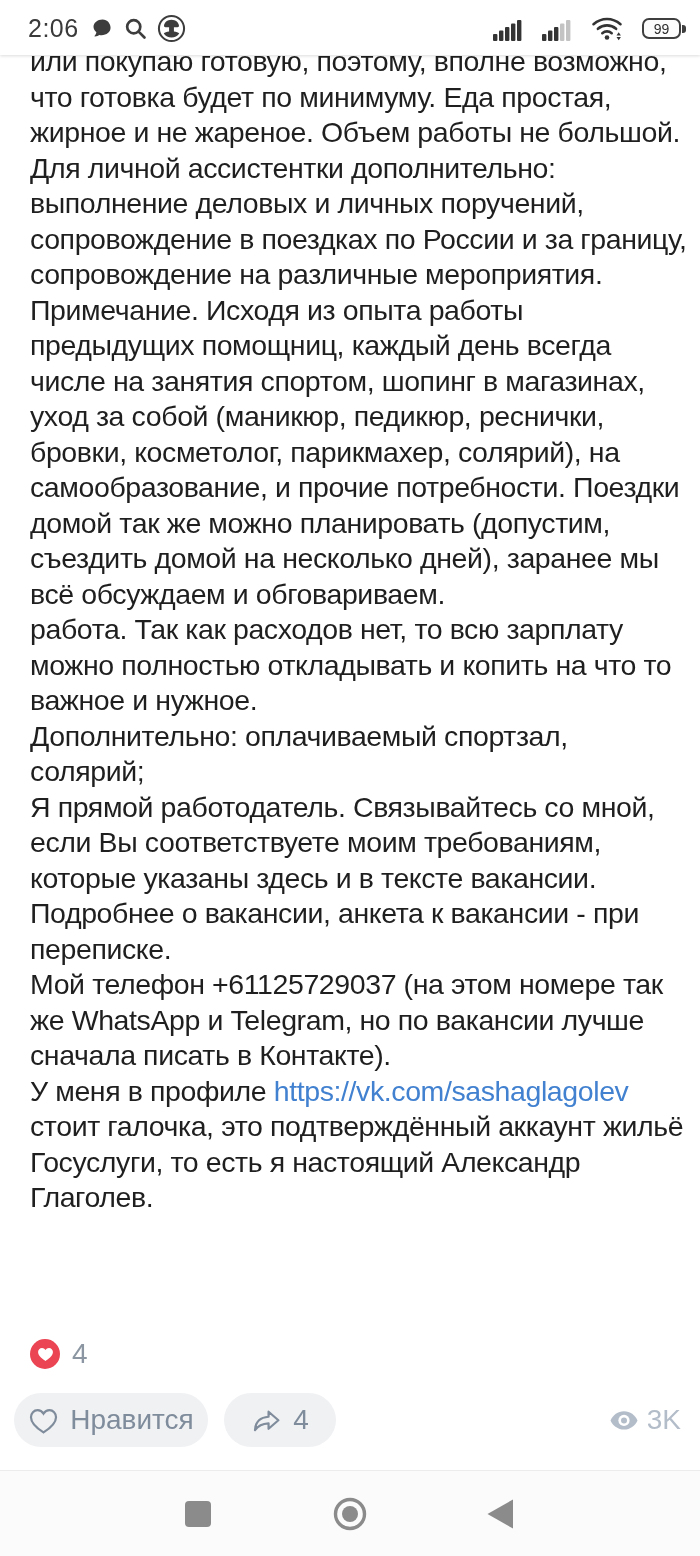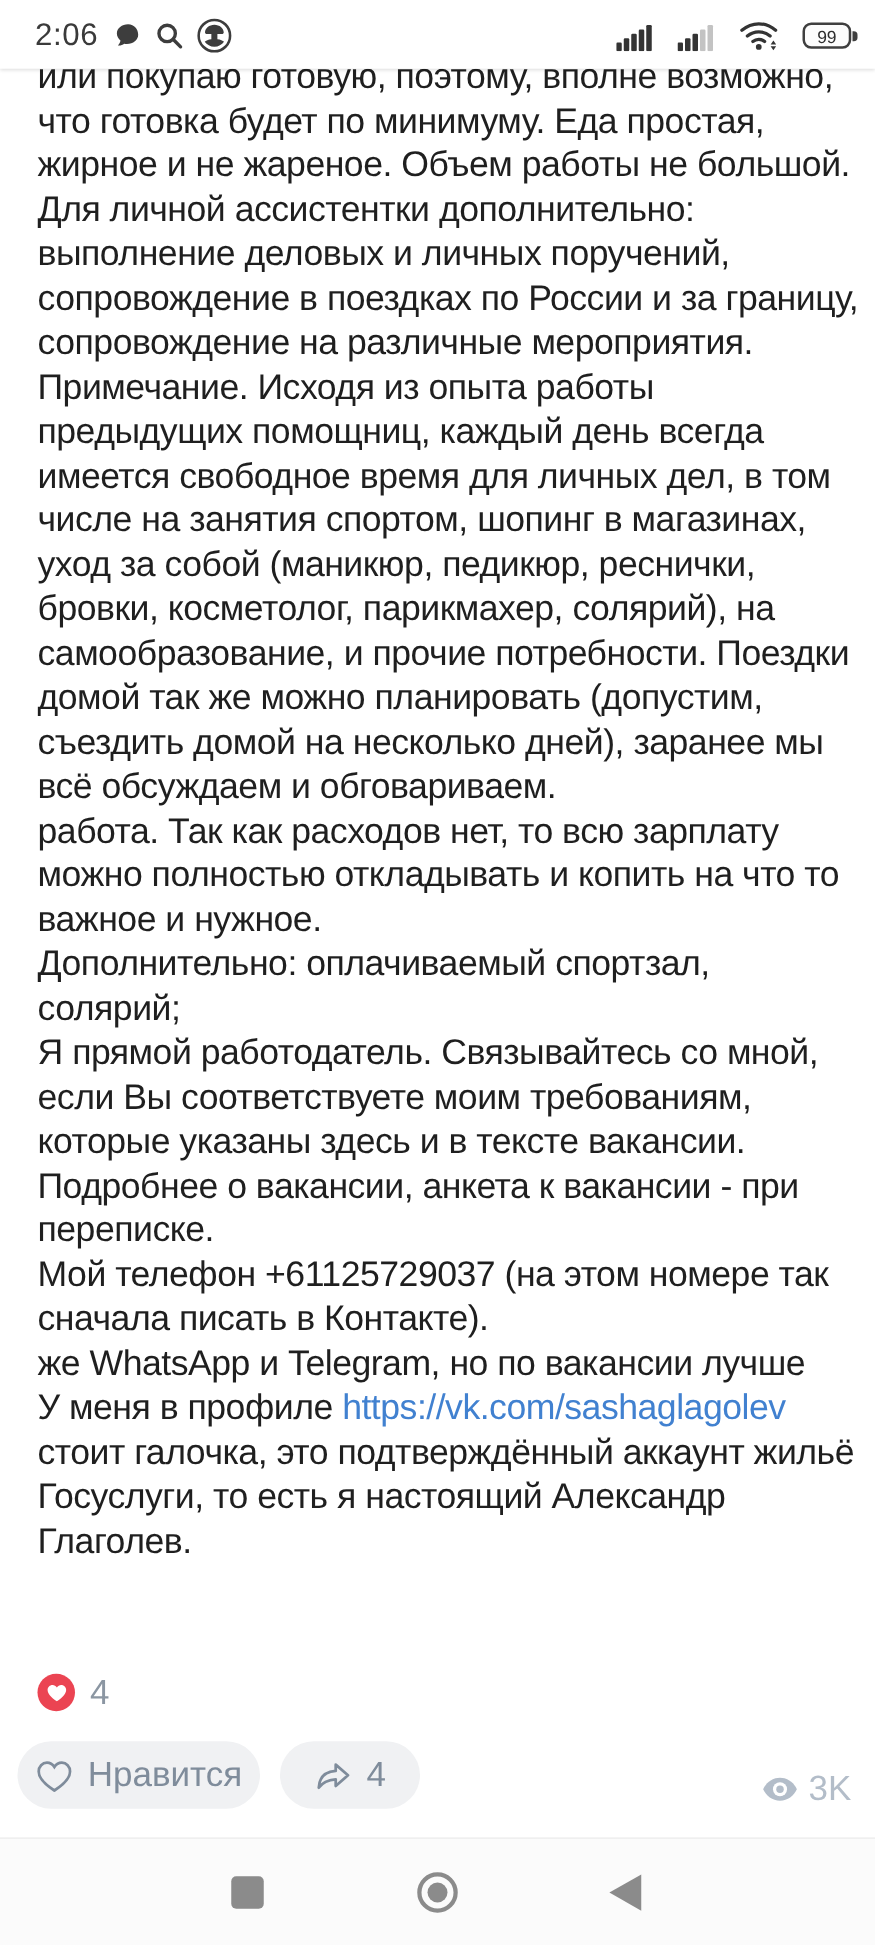--- a/index.html
+++ b/index.html
@@ -49,21 +49,21 @@
   }
   .heart-badge {
     width:30px; height:30px; border-radius:50%;
     display:flex; align-items:center; justify-content:center;
   }
   .reaction-count { font-size:28px; color:#8b96a2; }
 
   
   .action-bar {
     position:absolute; top:1393px; left:14px; width:672px; height:54px;
-    display:flex; align-items:flex-end; z-index:10;
+    display:flex; align-items:center; z-index:10;
   }
   .pill {
     height:54px; border-radius:27px; background:#f0f1f3;
     display:flex; align-items:center; justify-content:center; gap:11px;
     color:#7f8c9b; font-size:28px; border:none; cursor:pointer;
     font-family:inherit;
   }
   .pill-like { width:194px; margin-right:16px; }
   .pill-share { width:112px; }
   .views {
@@ -154,41 +154,40 @@
 <div class="post-text">
     <div class="post-line"><span>или покупаю готовую, поэтому, вполне возможно,</span></div>
     <div class="post-line"><span>что готовка будет по минимуму. Еда простая,</span></div>
     <div class="post-line"><span>жирное и не жареное. Объем работы не большой.</span></div>
     <div class="post-line"><span>Для личной ассистентки дополнительно:</span></div>
     <div class="post-line"><span>выполнение деловых и личных поручений,</span></div>
     <div class="post-line"><span>сопровождение в поездках по России и за границу,</span></div>
     <div class="post-line"><span>сопровождение на различные мероприятия.</span></div>
     <div class="post-line"><span>Примечание. Исходя из опыта работы</span></div>
     <div class="post-line"><span>предыдущих помощниц, каждый день всегда</span></div>
-    <div class="post-line"><span>имеется свободное время для личных дел, в том</span></div>
     <div class="post-line"><span>числе на занятия спортом, шопинг в магазинах,</span></div>
     <div class="post-line"><span>уход за собой (маникюр, педикюр, реснички,</span></div>
     <div class="post-line"><span>бровки, косметолог, парикмахер, солярий), на</span></div>
     <div class="post-line"><span>самообразование, и прочие потребности. Поездки</span></div>
     <div class="post-line"><span>домой так же можно планировать (допустим,</span></div>
     <div class="post-line"><span>съездить домой на несколько дней), заранее мы</span></div>
     <div class="post-line"><span>всё обсуждаем и обговариваем.</span></div>
     <div class="post-line"><span>работа. Так как расходов нет, то всю зарплату</span></div>
     <div class="post-line"><span>можно полностью откладывать и копить на что то</span></div>
     <div class="post-line"><span>важное и нужное.</span></div>
     <div class="post-line"><span>Дополнительно: оплачиваемый спортзал,</span></div>
     <div class="post-line"><span>солярий;</span></div>
     <div class="post-line"><span>Я прямой работодатель. Связывайтесь со мной,</span></div>
     <div class="post-line"><span>если Вы соответствуете моим требованиям,</span></div>
     <div class="post-line"><span>которые указаны здесь и в тексте вакансии.</span></div>
     <div class="post-line"><span>Подробнее о вакансии, анкета к вакансии - при</span></div>
     <div class="post-line"><span>переписке.</span></div>
     <div class="post-line"><span>Мой телефон +61125729037 (на этом номере так</span></div>
+    <div class="post-line"><span>же WhatsApp и Telegram, но по вакансии лучше</span></div>
     <div class="post-line"><span>сначала писать в Контакте).</span></div>
-    <div class="post-line"><span>же WhatsApp и Telegram, но по вакансии лучше</span></div>
     <div class="post-line"><span>У меня в профиле </span><a class="post-link" href="#" style="color: rgb(65, 129, 208);">https://vk.com/sashaglagolev</a></div>
     <div class="post-line"><span>стоит галочка, это подтверждённый аккаунт жильё</span></div>
     <div class="post-line"><span>Госуслуги, то есть я настоящий Александр</span></div>
     <div class="post-line"><span>Глаголев.</span></div>
   </div>
 
 <div class="reaction-row">
   <span class="heart-badge" style="background:#eb4452;">
     <svg width="17" height="16" viewBox="0 0 24 22">
         <path d="M12 21C8.8 18.9 1.5 14 1.5 8.3 1.5 4.9 4 2.5 7.1 2.5c2 0 3.8 1.1 4.9 2.9 1.1-1.8 2.9-2.9 4.9-2.9 3.1 0 5.6 2.4 5.6 5.8C22.5 14 15.2 18.9 12 21z" fill="#ffffff"></path>

